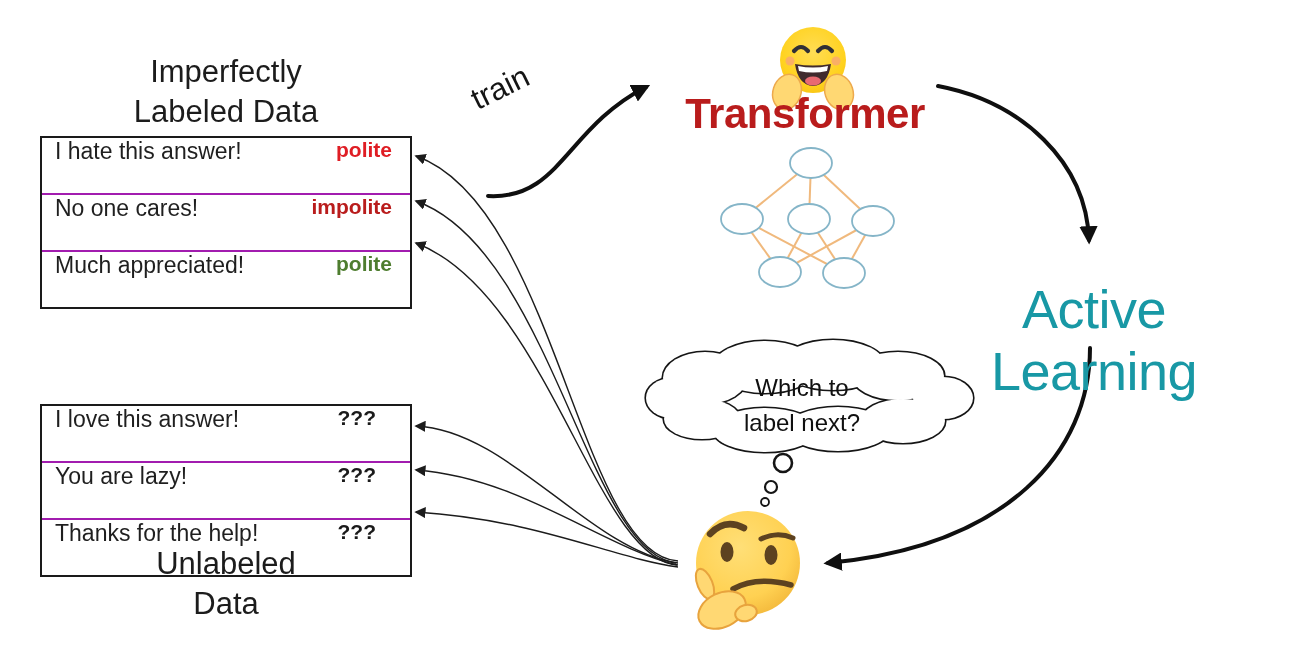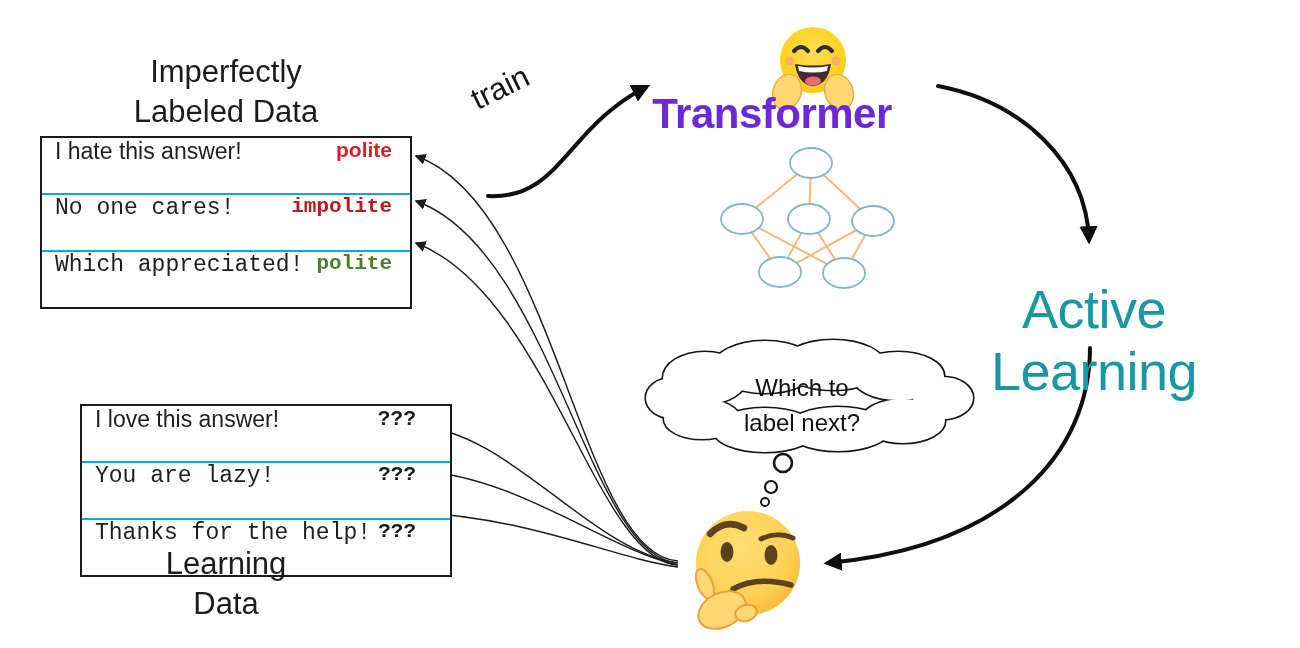--- a/index.html
+++ b/index.html
@@ -13,30 +13,30 @@
     width:372px;text-align:center;font-size:31px;line-height:40px;color:#1c1c1c;
   }
   .data-table{
     position:absolute;z-index:2;width:372px;box-sizing:border-box;
     border:2px solid #1a1a1a;background:#fff;
   }
   .data-row{
     display:flex;justify-content:space-between;
     height:39px;padding:0 18px 16px 13px;font-size:23px;color:#1f1f1f;background:#fff;
   }
-  .data-row + .data-row{border-top:2px solid #0ea5e9;font-family:Liberation Mono, monospace;}
+  .data-row + .data-row{border-top:2px solid #a21caf;}
   .row-label{font-weight:bold;font-size:21px;letter-spacing:0;}
   .unlabeled .data-row{padding-right:34px;}
   #train-label{
     left:470px;top:70px;font-size:31px;color:#141414;
     transform:rotate(-26deg);transform-origin:center;
   }
   #transformer-label{
-    left:617px;top:90px;width:310px;text-align:center;
-    font-size:42px;font-weight:bold;letter-spacing:-0.5px;color:#6d28d9;z-index:3;
+    left:650px;top:90px;width:310px;text-align:center;
+    font-size:42px;font-weight:bold;letter-spacing:-0.5px;color:#b91c1c;z-index:3;
   }
   #active-learning-label{
     left:918px;top:278px;width:352px;text-align:center;
     font-size:54px;font-weight:normal;letter-spacing:-0.5px;z-index:3;
   }
   #thought-text{
     left:688px;top:370px;width:228px;text-align:center;
     font-size:24px;line-height:35px;color:#101010;z-index:3;
   }
 </style>
@@ -176,42 +176,42 @@
   <div class="data-table" style="left:40px;top:136px;">
     <div class="data-row">
       <span>I hate this answer!</span>
       <span class="row-label" style="color: rgb(223, 29, 36);">polite</span>
     </div>
     <div class="data-row">
       <span>No one cares!</span>
       <span class="row-label" style="color: #b91c1c;">impolite</span>
     </div>
     <div class="data-row">
-      <span>Which appreciated!</span>
+      <span>Much appreciated!</span>
       <span class="row-label" style="color: rgb(78, 125, 47);">polite</span>
     </div>
   </div>
 
-  <div class="data-table unlabeled" style="left:40px;top:404px;margin-left:40px;">
+  <div class="data-table unlabeled" style="left:40px;top:404px;">
     <div class="data-row">
       <span>I love this answer!</span>
       <span class="row-label" style="color: rgb(26, 26, 26);">???</span>
     </div>
     <div class="data-row">
       <span>You are lazy!</span>
       <span class="row-label" style="color: rgb(26, 26, 26);">???</span>
     </div>
     <div class="data-row">
       <span>Thanks for the help!</span>
       <span class="row-label" style="color: rgb(26, 26, 26);">???</span>
     </div>
   </div>
 
   <div class="txt heading" style="left:40px;top:544px;">
-    <div>Learning</div>
+    <div>Unlabeled</div>
     <div>Data</div>
   </div>
 
   <div class="txt" id="train-label">train</div>
 
   <div class="txt" id="transformer-label">Transformer</div>
 
   <div class="txt" id="active-learning-label" style="color: rgb(24, 152, 165);">Active Learning</div>
 
   <div class="txt" id="thought-text">

